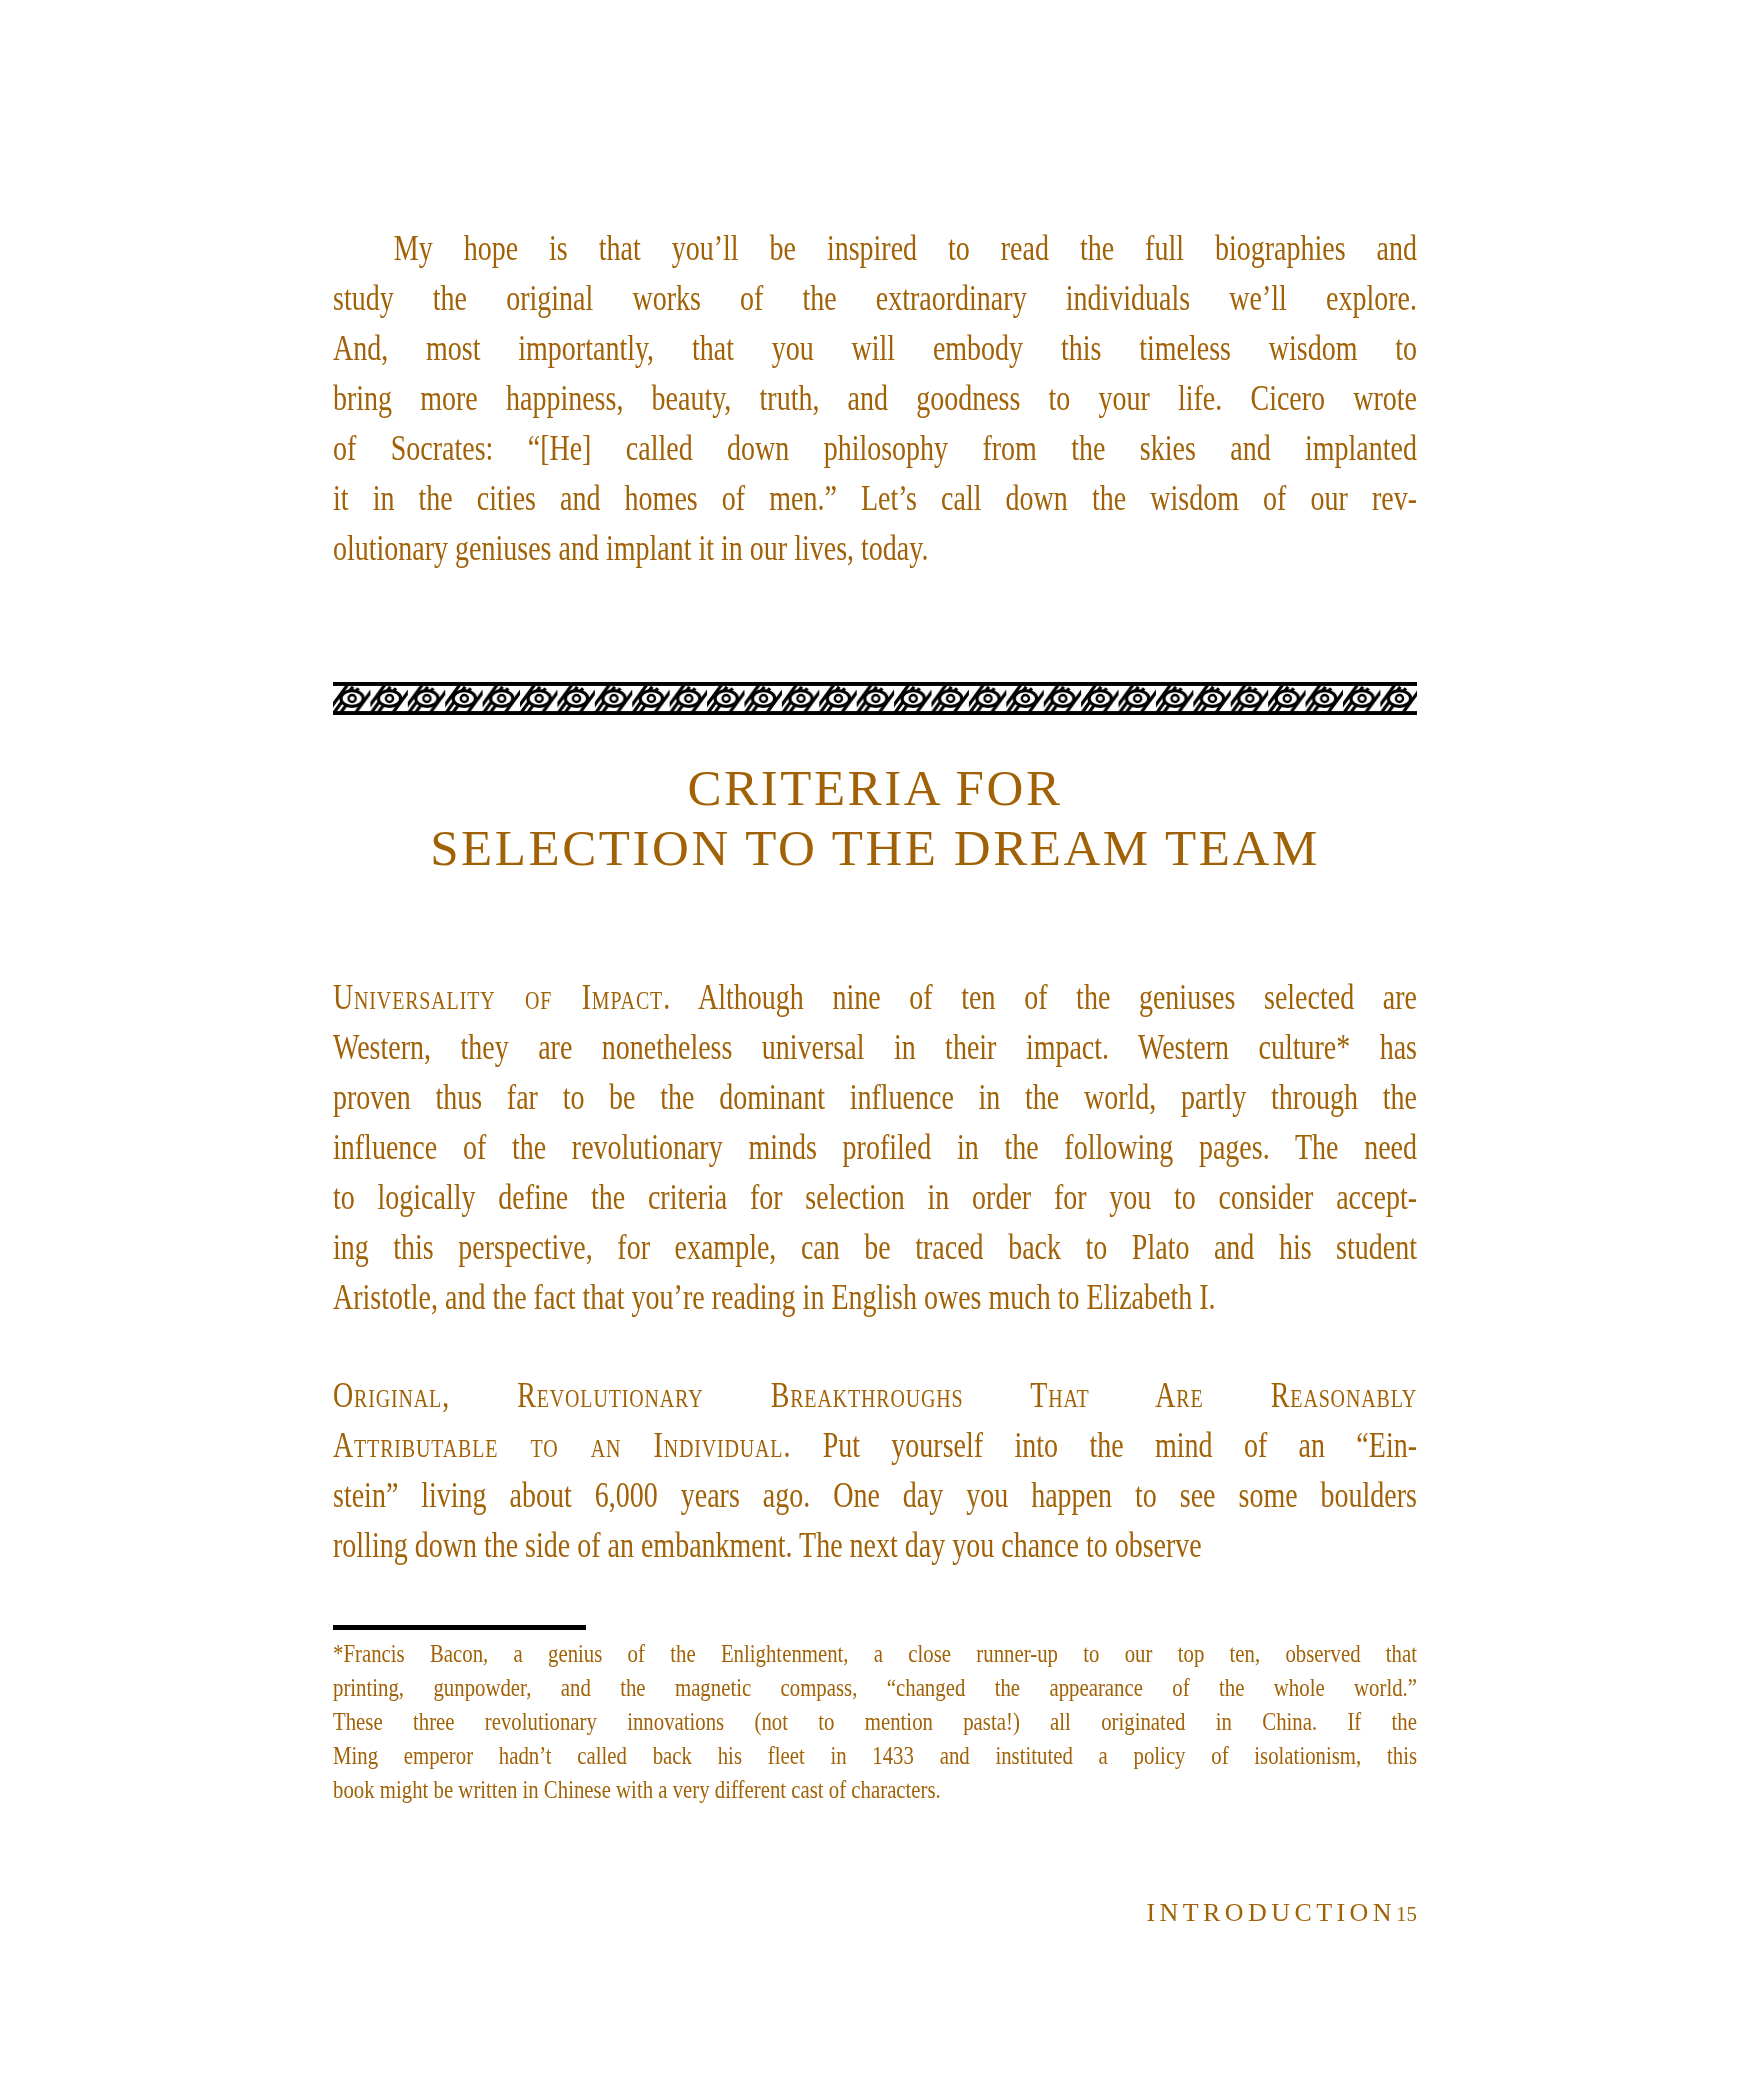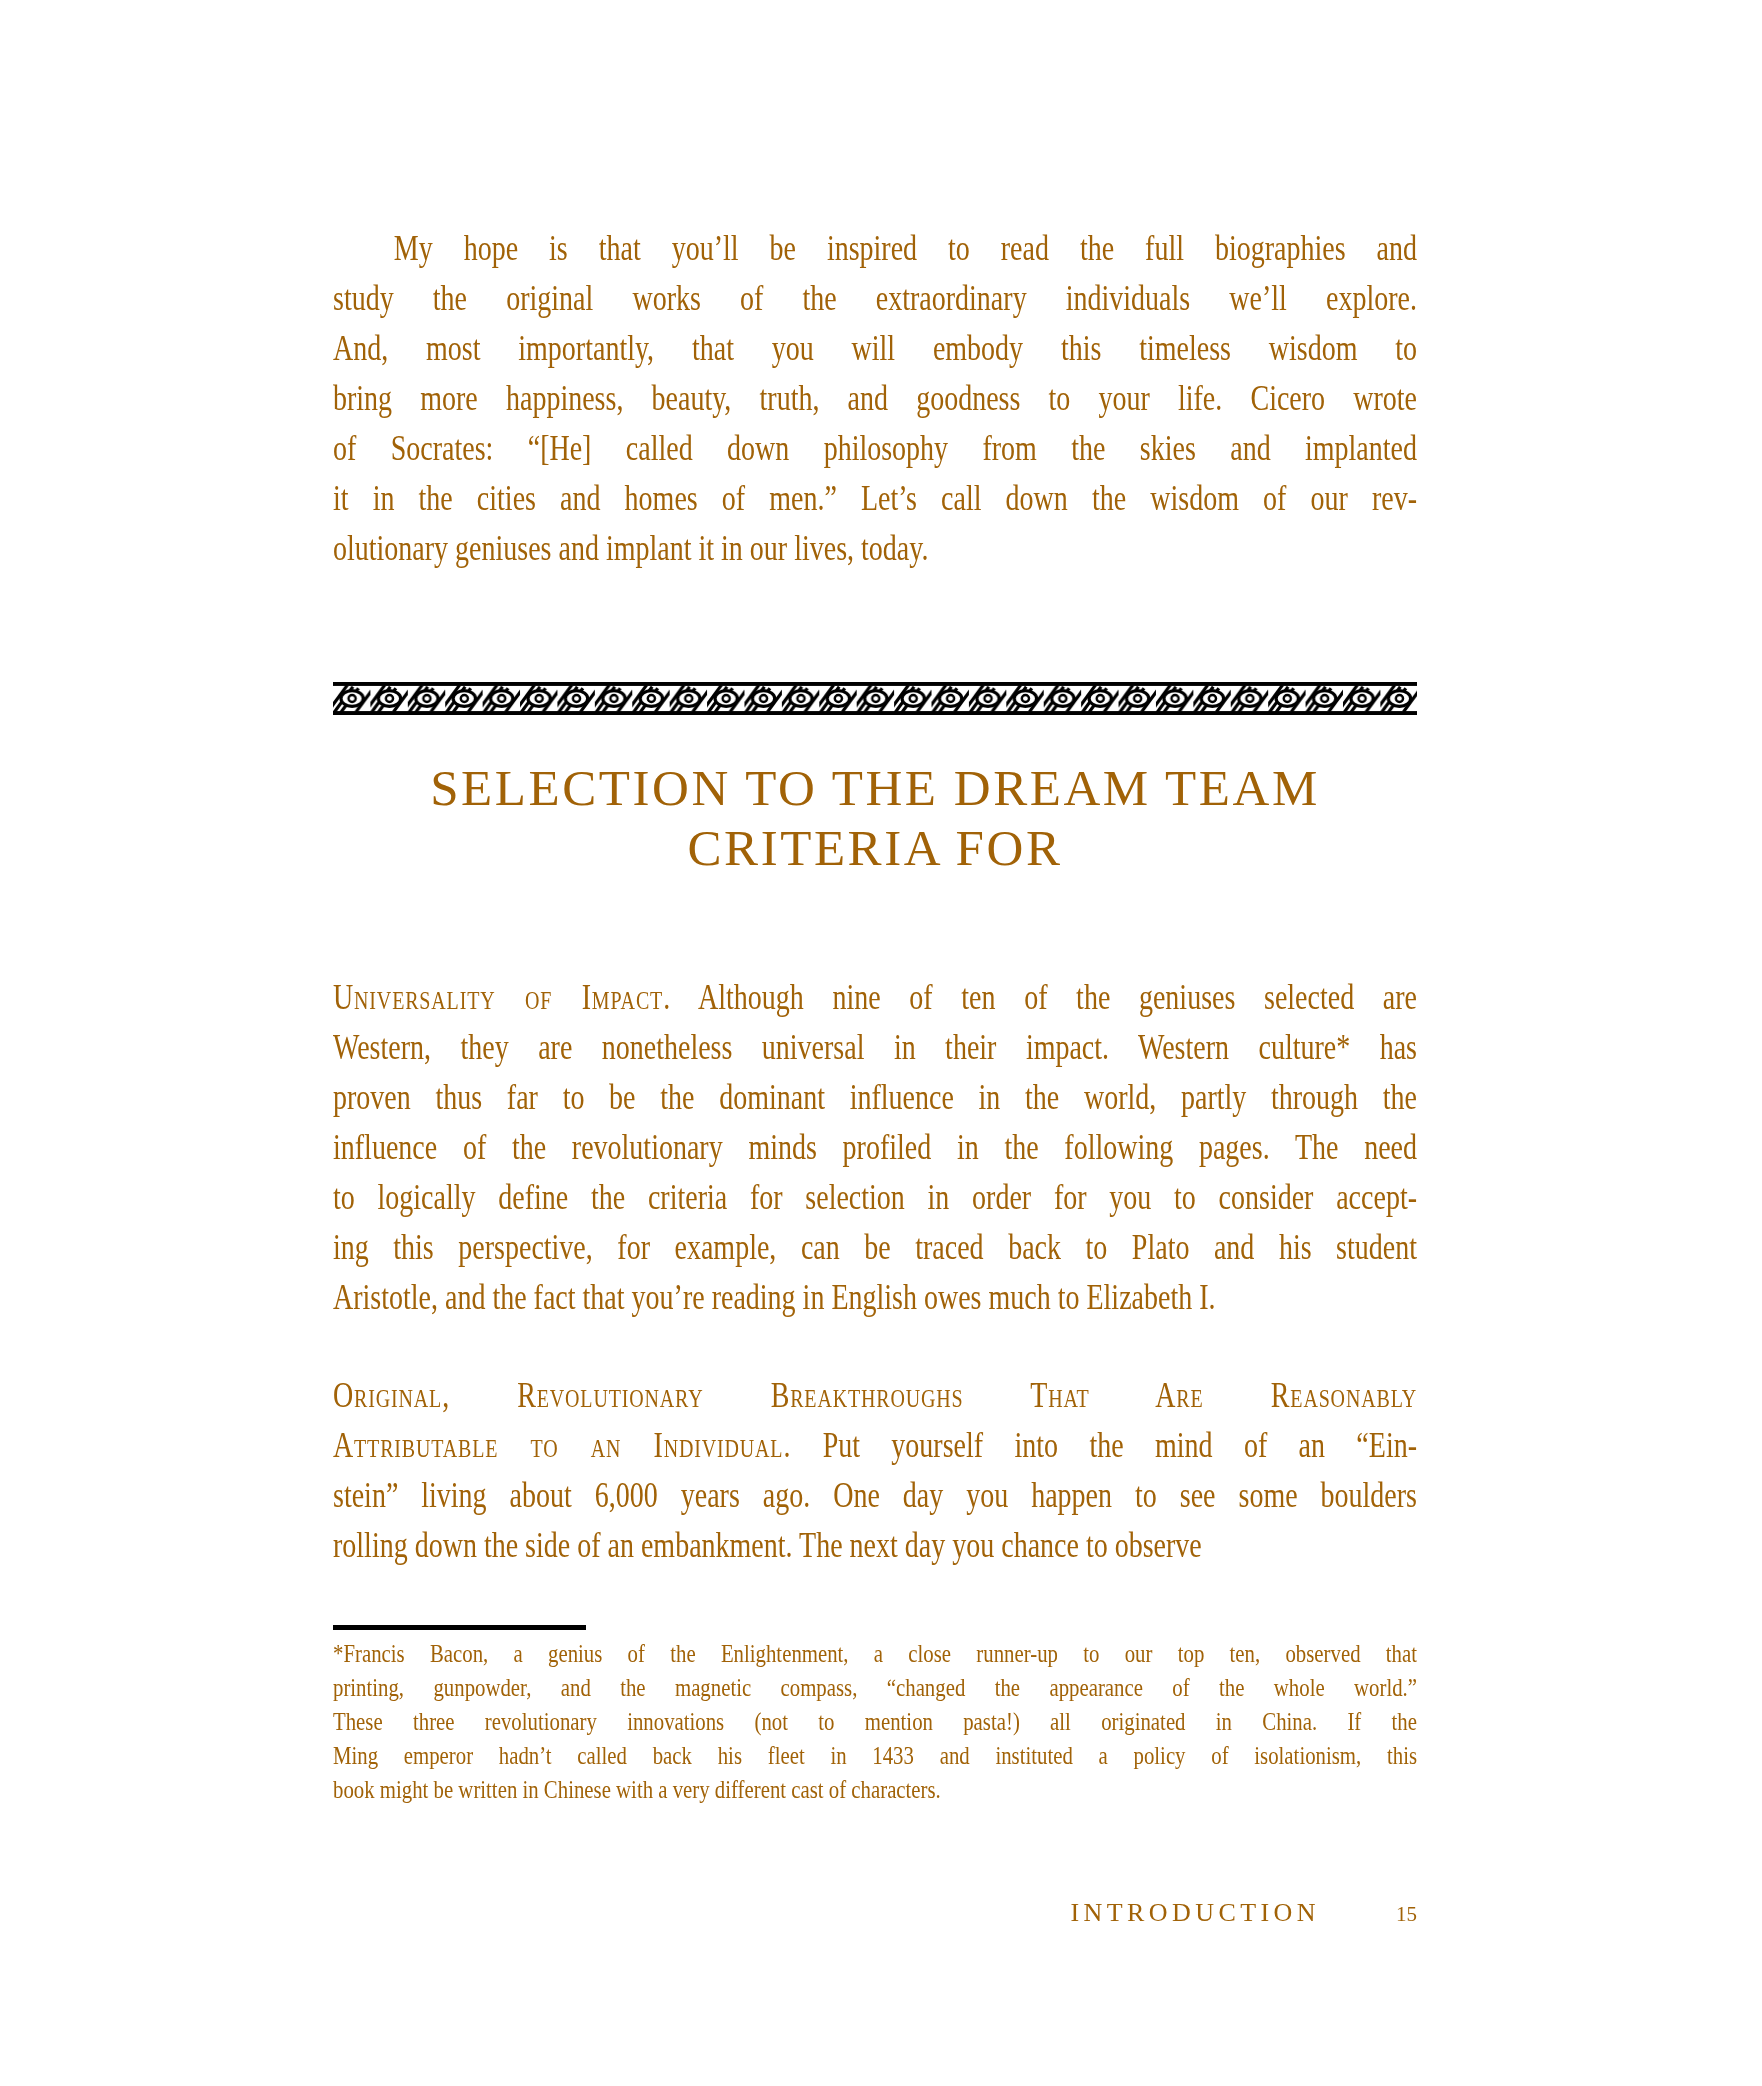--- a/index.html
+++ b/index.html
@@ -24,21 +24,21 @@
   .heading{
     position:absolute;left:333px;width:1084px;top:758px;
     font-size:51px;line-height:60px;letter-spacing:0.05em;
     text-align:center;font-weight:400;
   }
   .ornament{position:absolute;left:333px;top:682px;width:1084px;height:33px;}
   .fn-rule{position:absolute;left:333px;top:1625px;width:253px;height:4.8px;background:#000;}
   .footnote{top:1637px;font-size:26px;line-height:34px;}
   .footer{
     position:absolute;left:333px;top:1898px;width:1084px;
-    display:flex;justify-content:flex-end;align-items:baseline;gap:76px;
+    display:flex;justify-content:flex-end;align-items:baseline;
   }
   .footer-section{font-size:26px;letter-spacing:0.17em;}
   .footer-page{font-size:21px;}
   #para1{top:224px;}
   #para-universality{top:973px;}
   #para-original{top:1371px;}
 </style>
 </head>
 <body>
 
@@ -67,22 +67,22 @@
           <circle cx="24" cy="21" r="4.5" fill="#ffffff" stroke="#000" stroke-width="3"></circle>
           <rect x="0" y="0" width="47" height="5" fill="#000"></rect>
           <rect x="0" y="37" width="47" height="5" fill="#000"></rect>
         </pattern>
       </defs>
       <rect x="0" y="0" width="1362" height="42" fill="url(#braid)"></rect>
     </svg>
   </div>
 
   <div class="heading">
+    <div>CRITERIA FOR</div>
     <div>SELECTION TO THE DREAM TEAM</div>
-    <div>CRITERIA FOR</div>
   </div>
 
   <div id="para-universality" class="col bodytext">
       <div class="jline"><span class="sc">Universality of Impact.</span> Although nine of ten of the geniuses selected are</div>
       <div class="jline">Western, they are nonetheless universal in their impact. Western culture* has</div>
       <div class="jline">proven thus far to be the dominant influence in the world, partly through the</div>
       <div class="jline">influence of the revolutionary minds profiled in the following pages. The need</div>
       <div class="jline">to logically define the criteria for selection in order for you to consider accept-</div>
       <div class="jline">ing this perspective, for example, can be traced back to Plato and his student</div>
       <div class="jline last">Aristotle, and the fact that you’re reading in English owes much to Elizabeth I.</div>

